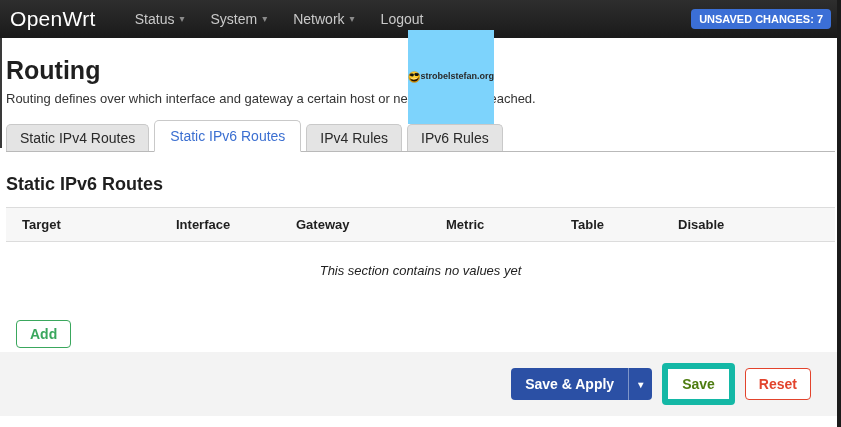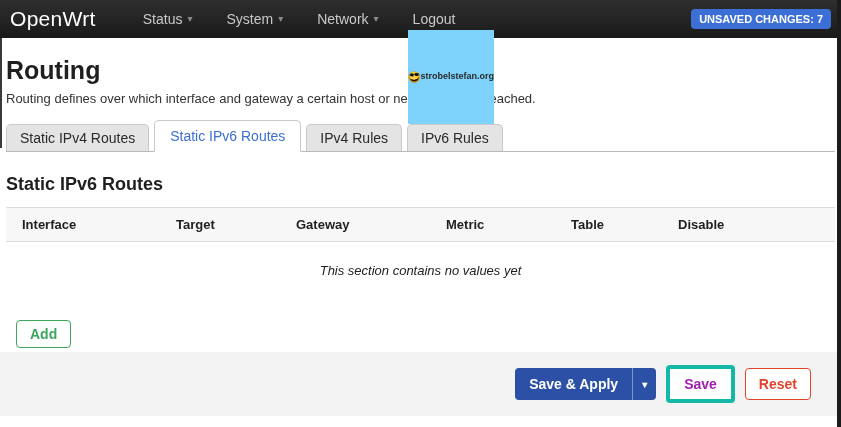--- a/index.html
+++ b/index.html
@@ -12,21 +12,20 @@
     overflow: hidden;
   }
 
   
   .navbar {
     height: 38px;
     background: linear-gradient(#2e2e2e, #1a1a1a);
     display: flex;
     align-items: center;
     padding: 0 10px;
-    gap: 8px;
   }
   .brand {
     color: #ffffff;
     font-size: 21px;
     font-weight: 400;
     letter-spacing: 0.3px;
     margin-right: 26px;
     cursor: pointer;
   }
   .nav-item {
@@ -128,22 +127,22 @@
     cursor: pointer;
     line-height: 1;
   }
   .btn-add {
     margin: 8px 0 0 10px;
     border: 1px solid #3aa75d;
     color: #3aa75d;
     padding: 6px 13px;
   }
   .btn-save {
-    border: 4px solid #14b8a6;
-    color: #a21caf;
+    border: 6px solid #14b8a6;
+    color: #4d7c0f;
     padding: 8px 14px;
   }
   .btn-reset {
     border: 1px solid #e2432c;
     color: #e2432c;
     padding: 8px 13px;
   }
 
   
   .footer-bar {
@@ -247,22 +246,22 @@
   <div class="tabs">
     <div class="tab">Static IPv4 Routes</div>
     <div class="tab active">Static IPv6 Routes</div>
     <div class="tab">IPv4 Rules</div>
     <div class="tab">IPv6 Rules</div>
   </div>
 
   <h2 class="section-heading">Static IPv6 Routes</h2>
 
   <div class="table-header">
+    <div>Target</div>
     <div>Interface</div>
-    <div>Target</div>
     <div>Gateway</div>
     <div>Metric</div>
     <div>Table</div>
     <div>Disable</div>
   </div>
 
   <div class="empty-row">This section contains no values yet</div>
 
   <button class="btn btn-add">Add</button>
 </div>

